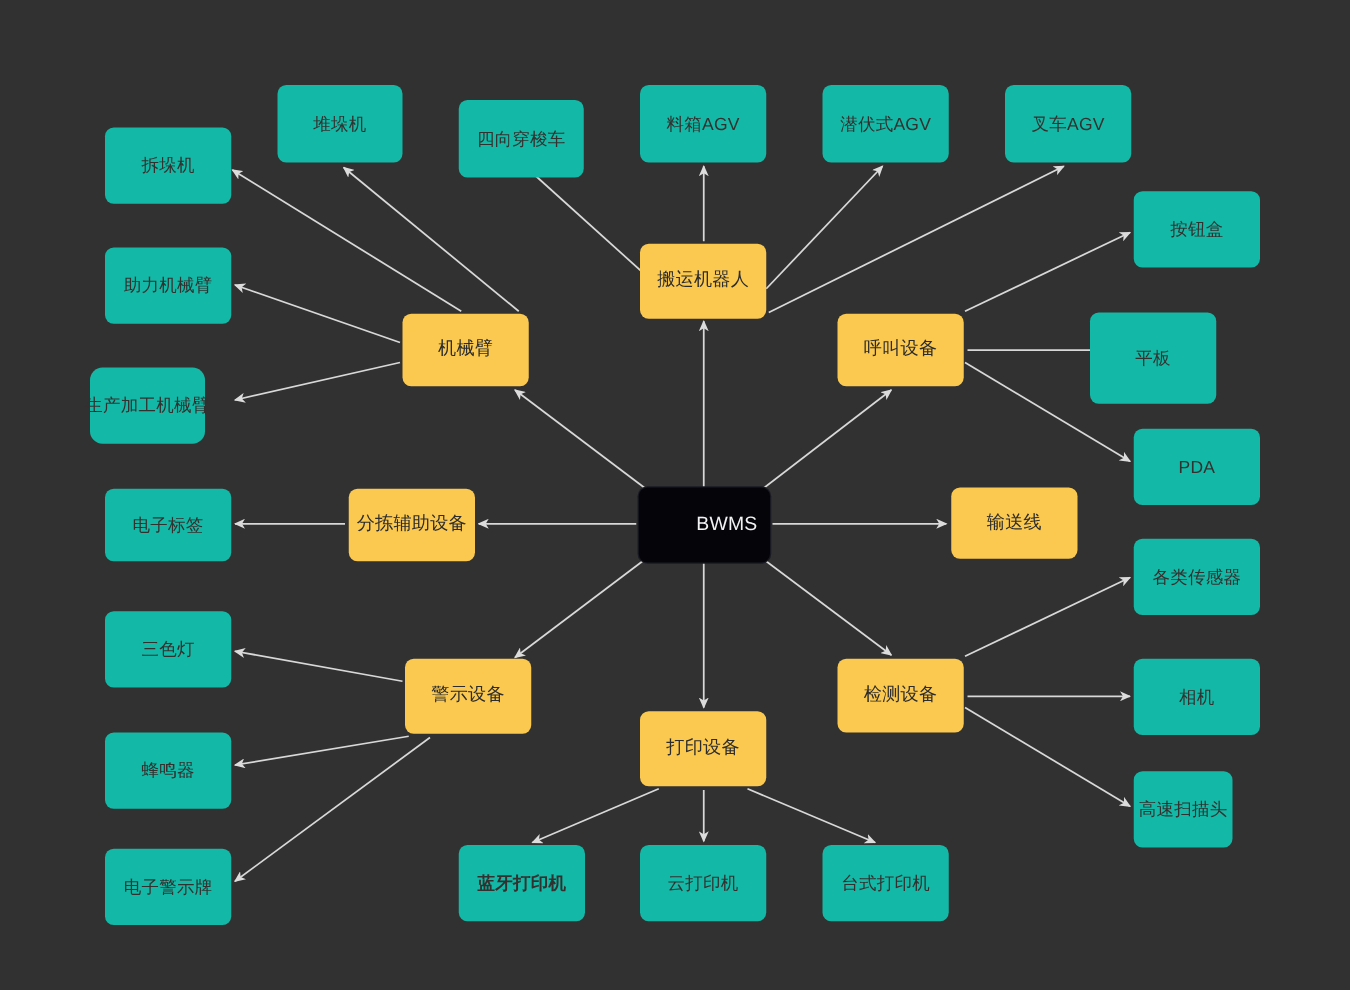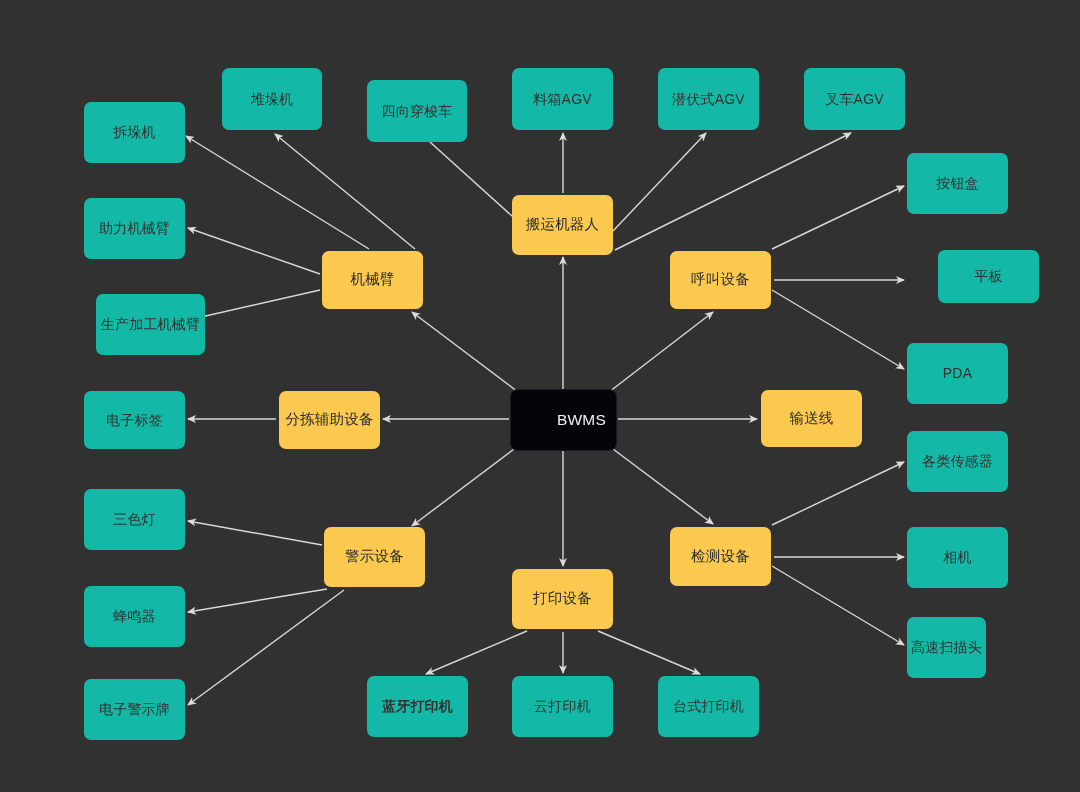--- a/index.html
+++ b/index.html
@@ -139,21 +139,21 @@
       </div>
       <div class="node leaf" style="left: 658px; top: 68px; width: 101px; height: 62px;">
         <span class="node-label">潜伏式AGV</span>
       </div>
       <div class="node leaf" style="left: 804px; top: 68px; width: 101px; height: 62px;">
         <span class="node-label">叉车AGV</span>
       </div>
       <div class="node leaf" style="left: 84px; top: 198px; width: 101px; height: 61px;">
         <span class="node-label">助力机械臂</span>
       </div>
-      <div class="node leaf" style="left: 96px; top: 294px; width: 109px; height: 61px;">
+      <div class="node leaf" style="left: 72px; top: 294px; width: 92px; height: 61px; border-radius: 10px;">
         <span class="node-label">生产加工机械臂</span>
       </div>
       <div class="node leaf" style="left: 84px; top: 391px; width: 101px; height: 58px;">
         <span class="node-label">电子标签</span>
       </div>
       <div class="node leaf" style="left: 84px; top: 489px; width: 101px; height: 61px;">
         <span class="node-label">三色灯</span>
       </div>
       <div class="node leaf" style="left: 84px; top: 586px; width: 101px; height: 61px;">
         <span class="node-label">蜂鸣器</span>
@@ -166,21 +166,21 @@
       </div>
       <div class="node leaf" style="left: 512px; top: 676px; width: 101px; height: 61px;">
         <span class="node-label">云打印机</span>
       </div>
       <div class="node leaf" style="left: 658px; top: 676px; width: 101px; height: 61px;">
         <span class="node-label">台式打印机</span>
       </div>
       <div class="node leaf" style="left: 907px; top: 153px; width: 101px; height: 61px;">
         <span class="node-label">按钮盒</span>
       </div>
-      <div class="node leaf" style="left: 938px; top: 250px; width: 101px; height: 53px;">
+      <div class="node leaf" style="left: 872px; top: 250px; width: 101px; height: 73px;">
         <span class="node-label">平板</span>
       </div>
       <div class="node leaf" style="left: 907px; top: 343px; width: 101px; height: 61px;">
         <span class="node-label">PDA</span>
       </div>
       <div class="node leaf" style="left: 907px; top: 431px; width: 101px; height: 61px;">
         <span class="node-label">各类传感器</span>
       </div>
       <div class="node leaf" style="left: 907px; top: 527px; width: 101px; height: 61px;">
         <span class="node-label">相机</span>

